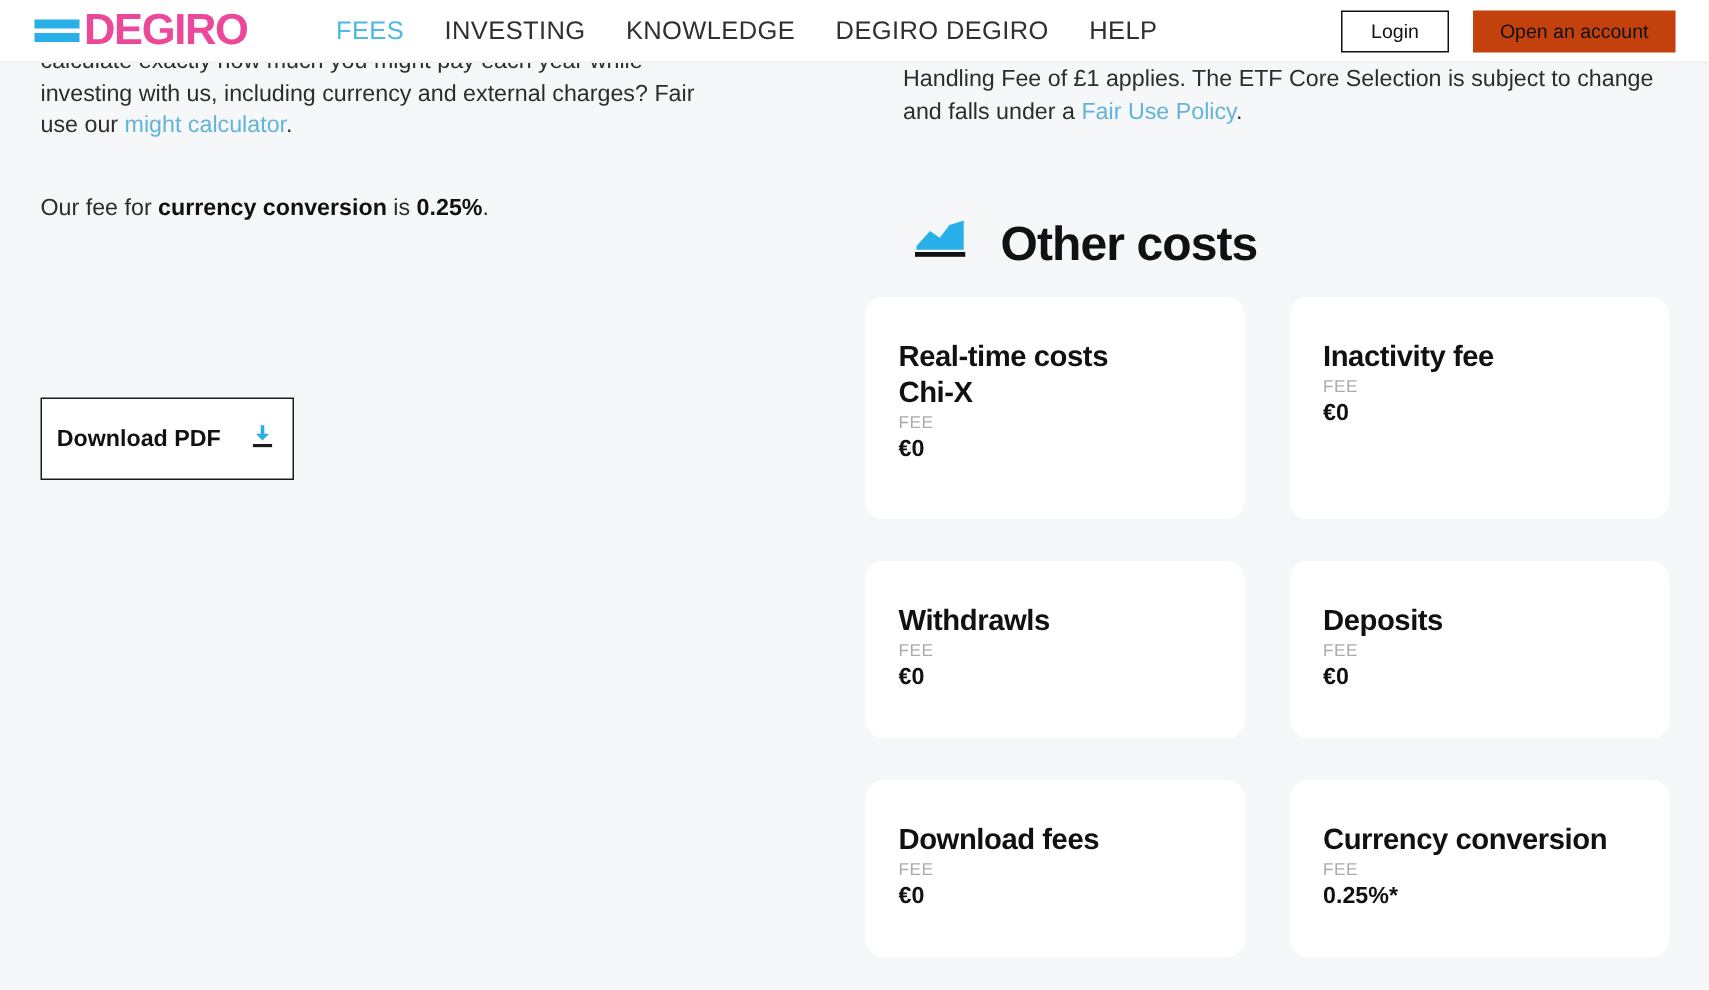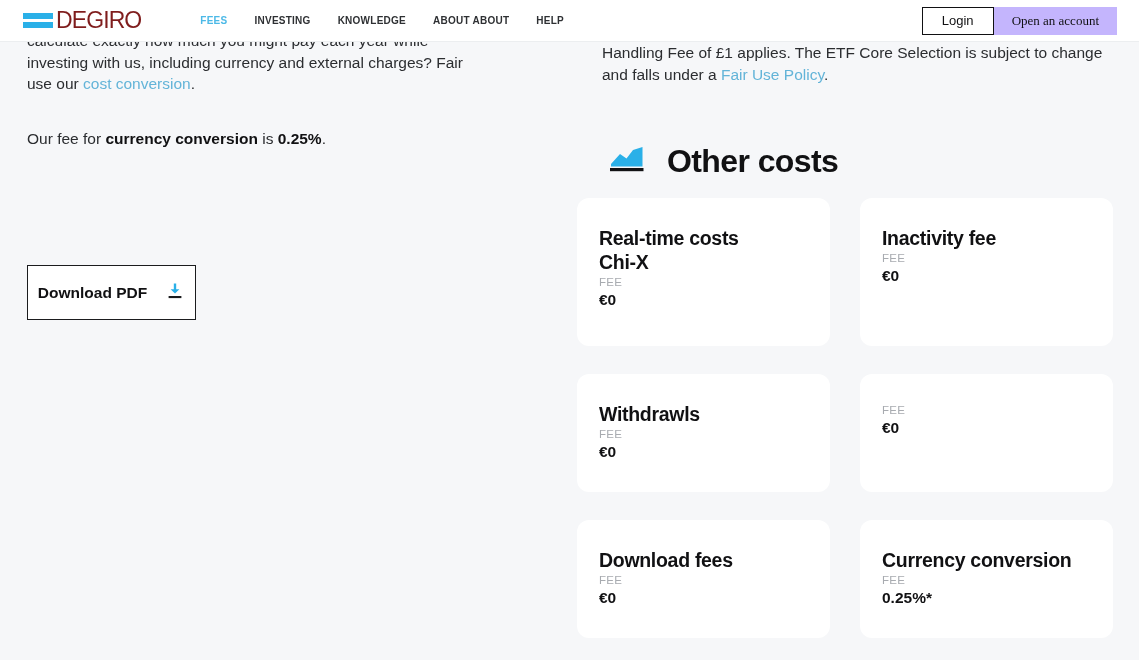--- a/index.html
+++ b/index.html
@@ -43,68 +43,69 @@
     gap: 3px;
     margin-right: 3px;
   }
   .logo-bars span {
     display: block;
     width: 30px;
     height: 6px;
     background: #2ab0e8;
   }
   .logo-text {
-    font-size: 23px;
-    font-weight: normal;
+    font-size: 29px;
+    font-weight: bold;
     letter-spacing: -0.9px;
-    color: #7f1d1d;
+    color: #ec4899;
     line-height: 1;
   }
 
   .nav {
     display: flex;
     align-items: center;
     margin-left: 59px;
     gap: 27px;
   }
   .nav-item {
-    font-size: 10px;
-    font-weight: 700;
+    font-size: 17px;
+    font-weight: 400;
     letter-spacing: 0.25px;
     color: #2e3033;
     cursor: pointer;
     white-space: nowrap;
   }
   .nav-item.active { color: #4cb9e7; }
 
   .header-actions {
     margin-left: auto;
     display: flex;
     align-items: flex-end;
+    gap: 16px;
     margin-right: 22px;
   }
   .btn-login {
     width: 72px;
     height: 28px;
     background: #ffffff;
     border: 1px solid #111113;
     font-family: "Liberation Sans", sans-serif;
     font-size: 13px;
     color: #111113;
     cursor: pointer;
     display: flex;
     align-items: center;
     justify-content: center;
   }
   .btn-open {
     height: 28px;
     padding: 0 18px;
-    background: #c4b5fd;
+    background: #c2410c;
     border: none;
-    font-family: Liberation Serif, serif;
+    font-family: Liberation Sans, sans-serif;
     font-size: 13px;
     font-weight: 500;
     color: #111113;
     cursor: pointer;
     display: flex;
     align-items: center;
     justify-content: center;
     white-space: nowrap;
   }
 
@@ -238,38 +239,38 @@
       <span></span>
         <span></span>
     </div>
     <div class="logo-text">DEGIRO</div>
   </div>
 
   <nav class="nav">
     <div class="nav-item active">FEES</div>
     <div class="nav-item">INVESTING</div>
     <div class="nav-item">KNOWLEDGE</div>
-    <div class="nav-item">ABOUT ABOUT</div>
+    <div class="nav-item">DEGIRO DEGIRO</div>
     <div class="nav-item">HELP</div>
   </nav>
 
   <div class="header-actions">
     <button class="btn-login">Login</button>
     <button class="btn-open">Open an account</button>
   </div>
 </div>
 
 <div class="page">
 
   <div class="left-col">
 
     <p class="para clipped">
       <span>calculate exactly how much you might pay each year while</span>
       <span>investing with us, including currency and external charges? Fair</span>
-      <span>use our </span><span class="link">cost conversion</span><span>.</span>
+      <span>use our </span><span class="link">might calculator</span><span>.</span>
     </p>
 
     <p class="para para-2">
       <span>Our fee for </span><b>currency conversion</b><span> is </span><b>0.25%</b><span>.</span>
     </p>
 
     <button class="download-btn">
       <span class="download-btn-label">Download PDF</span>
       <span class="dl-icon">
         <svg width="20" height="20" viewBox="0 0 20 20">
@@ -313,20 +314,21 @@
       <div class="card-fee-value">€0</div>
     </div>
 
     <div class="card">
       <div class="card-title">Withdrawls</div>
       <div class="card-fee-label">FEE</div>
       <div class="card-fee-value">€0</div>
     </div>
 
     <div class="card">
+      <div class="card-title">Deposits</div>
       <div class="card-fee-label">FEE</div>
       <div class="card-fee-value">€0</div>
     </div>
 
     <div class="card">
       <div class="card-title">Download fees</div>
       <div class="card-fee-label">FEE</div>
       <div class="card-fee-value">€0</div>
     </div>
 

